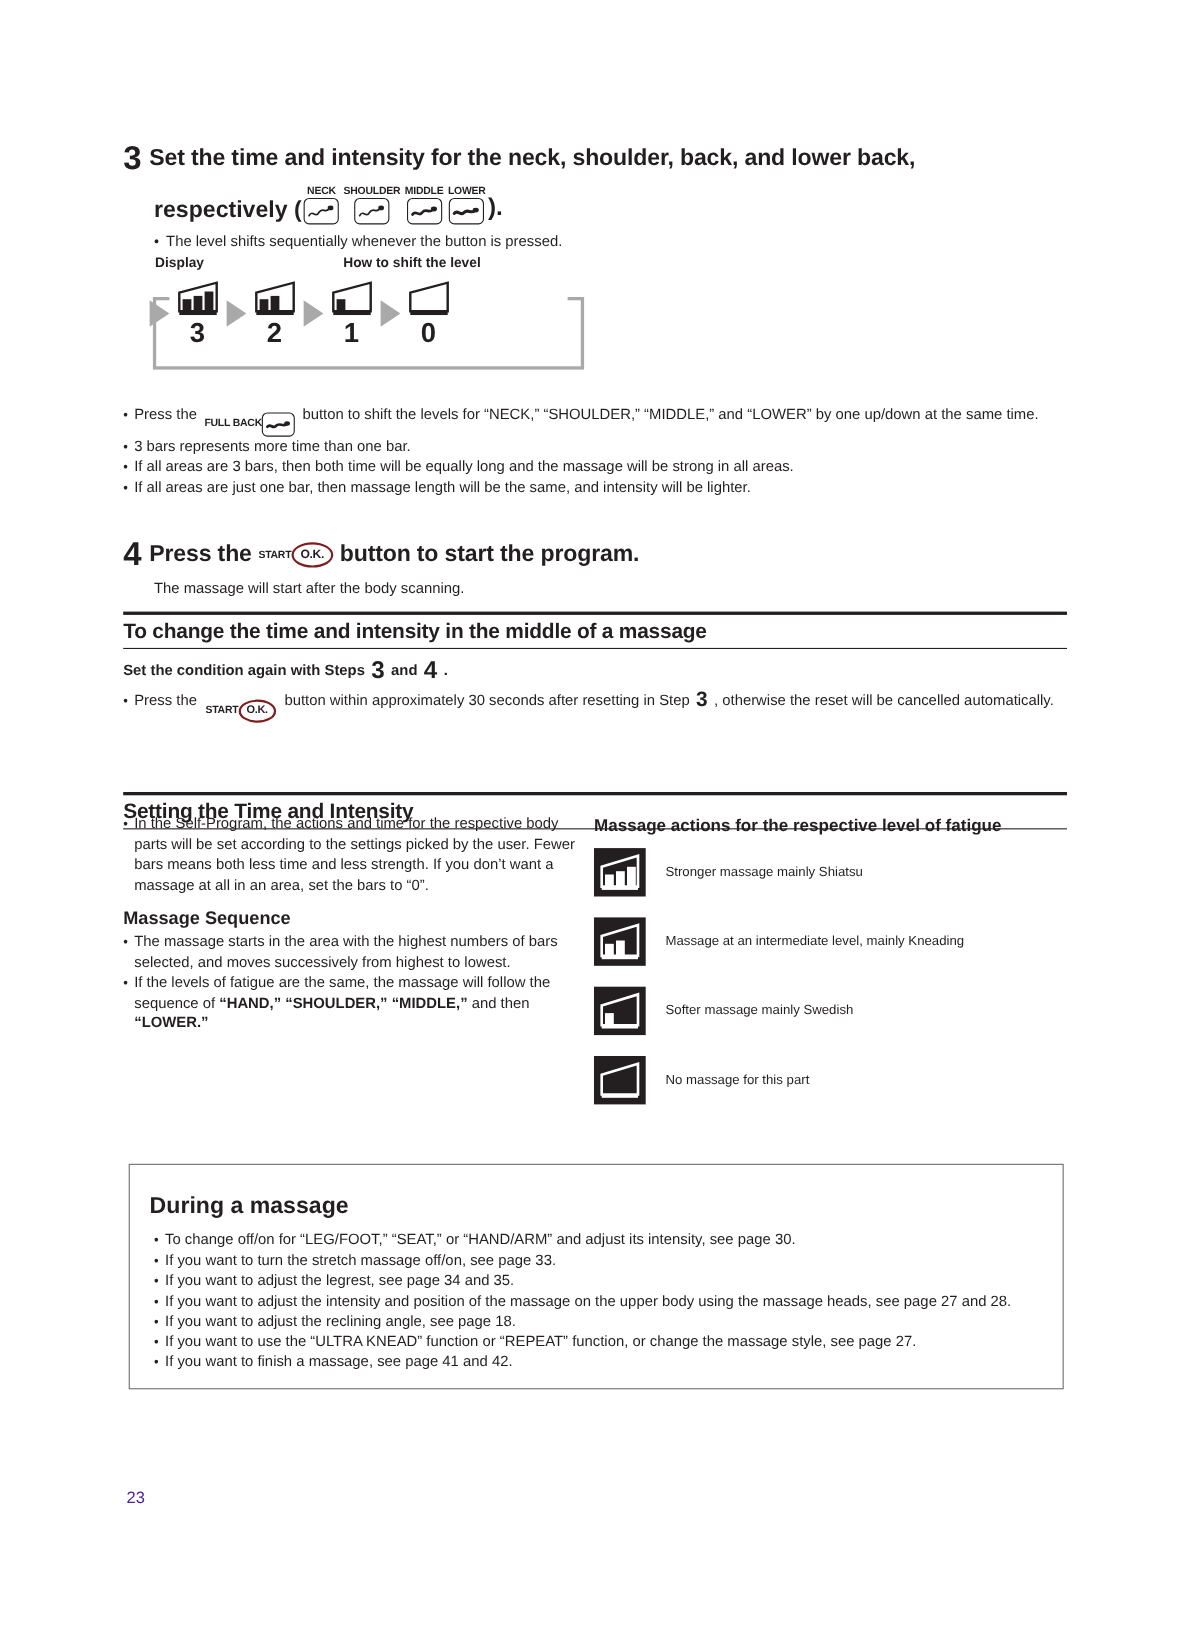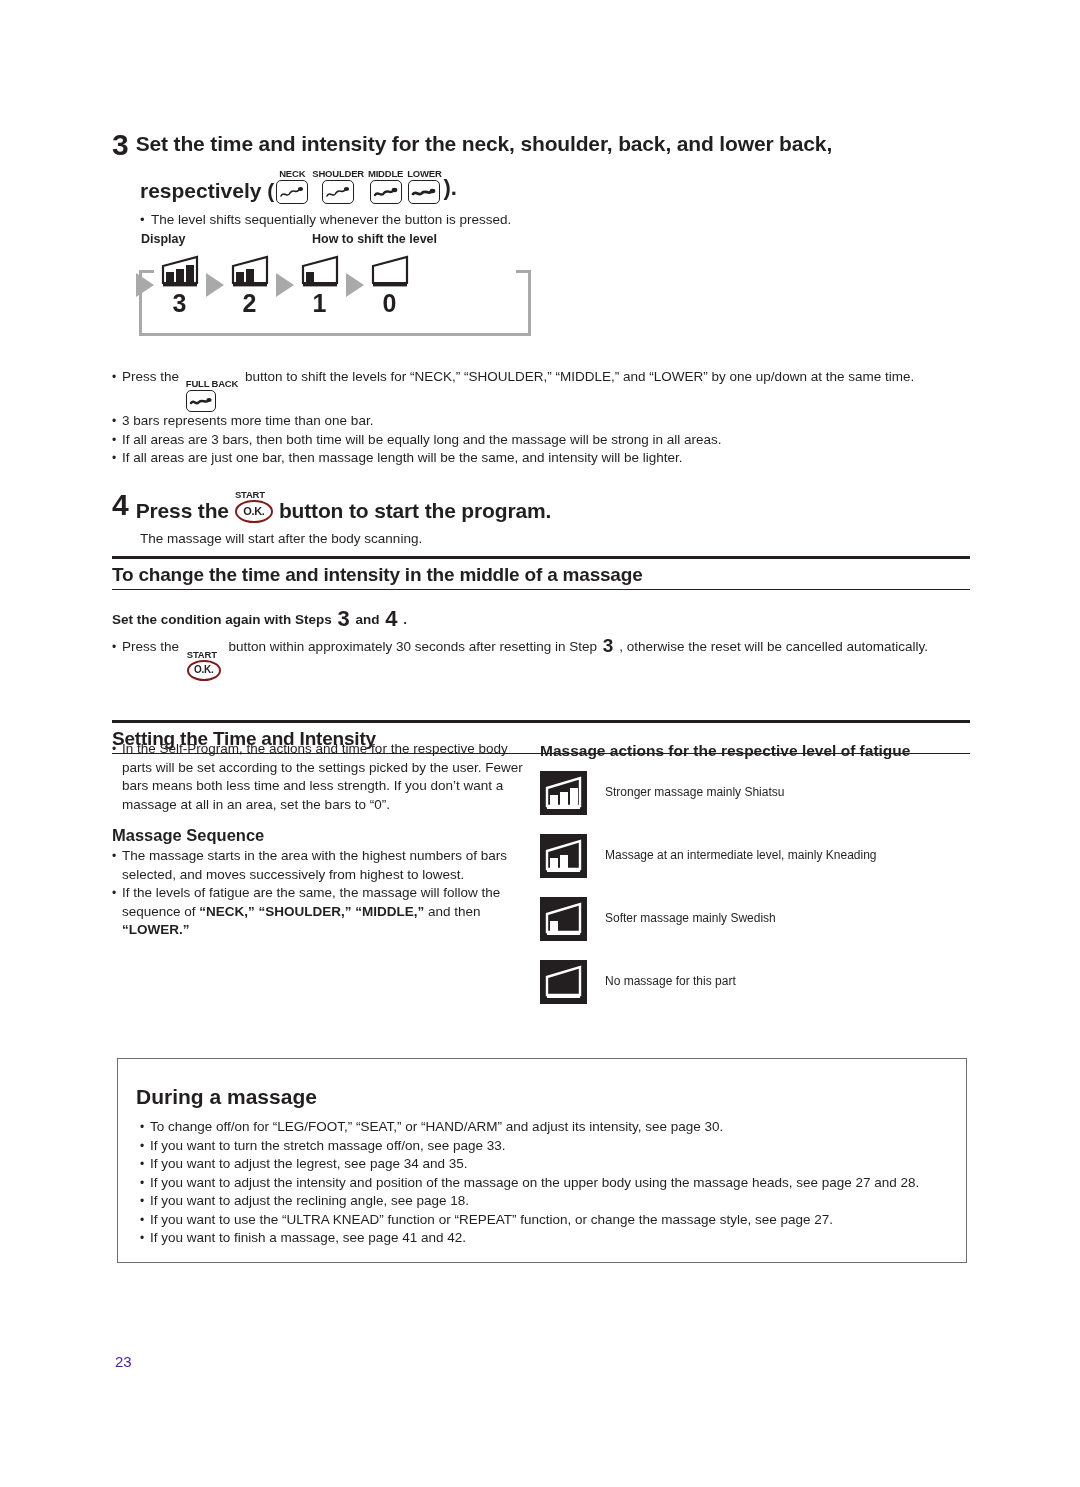--- a/index.html
+++ b/index.html
@@ -186,22 +186,21 @@
   .blist .bl .dot {
     flex: 0 0 auto;
     width: 10px;
     font-size: 12px;
     line-height: 18.5px;
   }
   .blist .bl .txt { flex: 1 1 auto; }
 
   .inline-btn {
     display: inline-flex;
-    flex-direction: column;
-    align-items: flex-start;
+    align-items: center;
     vertical-align: -6px;
     margin: 0 3px;
   }
 
   
   .step4-block {
     position: absolute;
     left: 112px;
     top: 490px;
     width: 860px;
@@ -513,21 +512,21 @@
         <span>button to start the program.</span>
       </div>
     </div>
     <div class="step4-note">The massage will start after the body scanning.</div>
   </div>
 
   <div class="sec" style="top:556px;">
     <div class="sec-head">
       <h2>To change the time and intensity in the middle of a massage</h2>
     </div>
-    <div style="margin-top:20px; font-size:13.5px; font-weight:bold; line-height:19px;">
+    <div style="margin-top:10px; font-size:13.5px; font-weight:bold; line-height:19px;">
       <span>Set the condition again with Steps</span>
       <span class="bignum">3</span>
       <span>and</span>
       <span class="bignum">4</span>
       <span>.</span>
     </div>
 
     <div class="blist" style="margin-top:9px;">
       <div class="bl">
         <span class="dot">•</span>
@@ -564,21 +563,21 @@
       <div class="subhead">Massage Sequence</div>
 
       <div class="blist">
         <div class="bl">
           <span class="dot">•</span>
           <span class="txt">The massage starts in the area with the highest numbers of bars selected, and moves successively from highest to lowest.</span>
         </div>
         <div class="bl">
           <span class="dot">•</span>
           <span class="txt">
-            <span>If the levels of fatigue are the same, the massage will follow the sequence of </span><span class="b">“NECK,” “SHOULDER,” “MIDDLE,”</span><span> and then </span><span class="b">“LOWER.”</span>
+            <span>If the levels of fatigue are the same, the massage will follow the sequence of </span><span class="b">“HAND,” “SHOULDER,” “MIDDLE,”</span><span> and then </span><span class="b">“LOWER.”</span>
           </span>
         </div>
       </div>
     </div>
 
     <div class="col-r">
       <div class="colhead">Massage actions for the respective level of fatigue</div>
 
       <div class="lvlrow">
         <span class="dark-ic">

